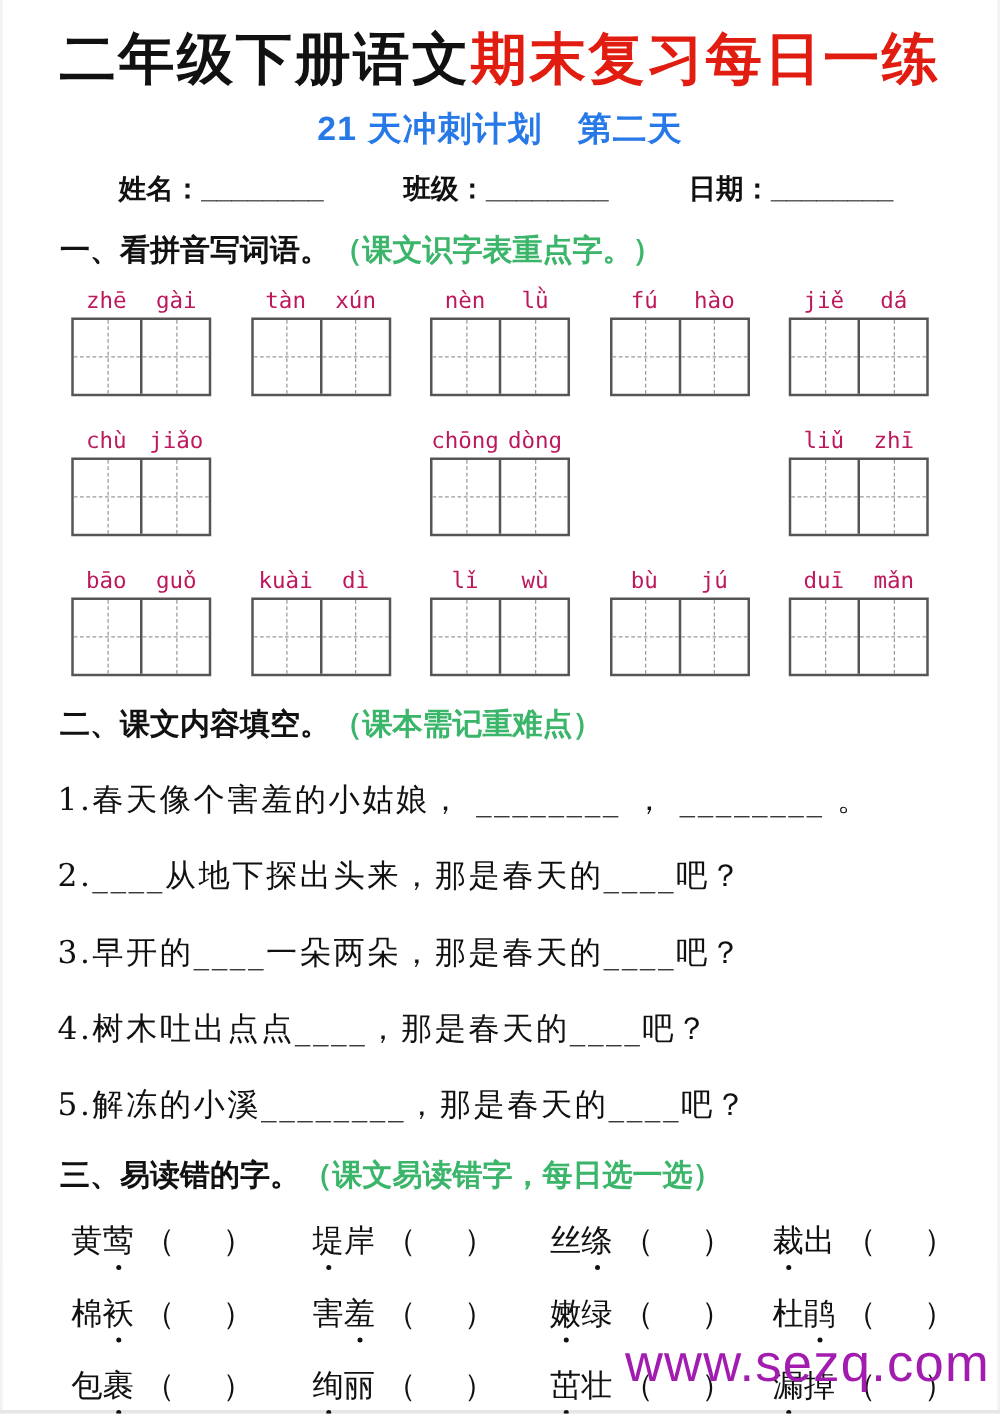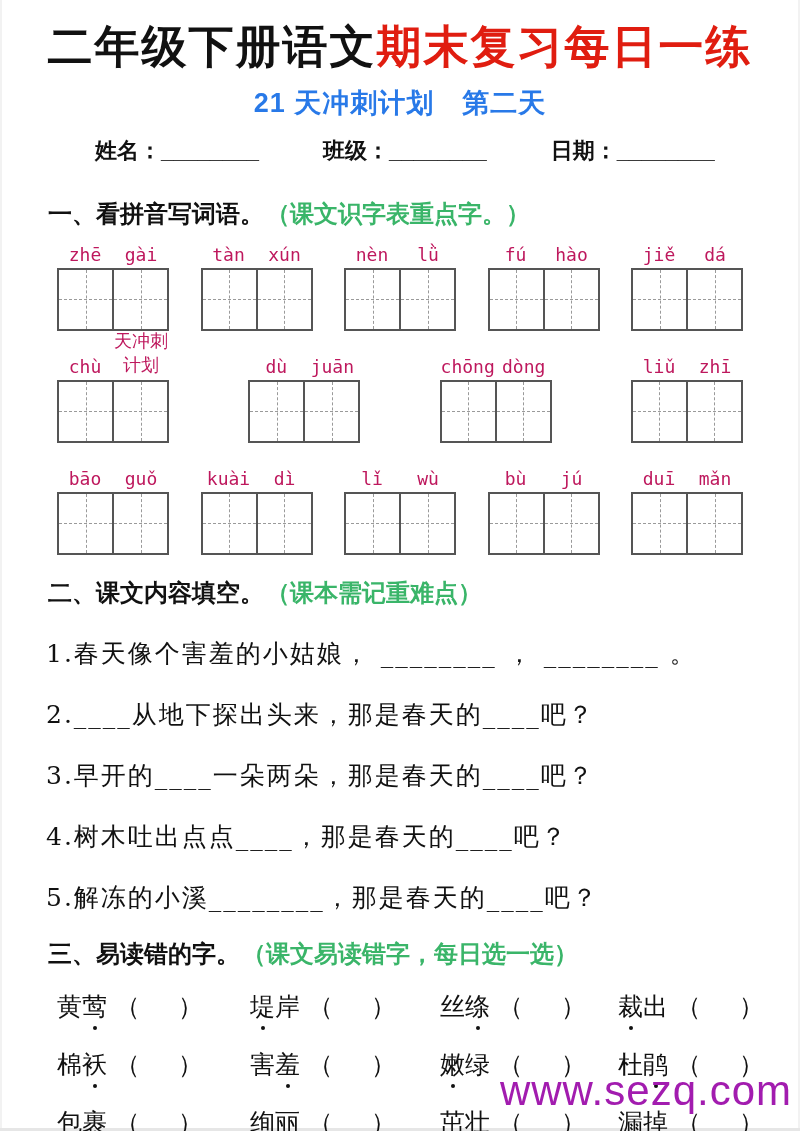--- a/index.html
+++ b/index.html
@@ -32,21 +32,21 @@
     margin-top:13px;text-align:center;color:var(--blue);
     font-family:var(--f-sans);font-weight:bold;font-size:27px;letter-spacing:1px;
   }
   .fields{
     display:flex;gap:64px;margin:15px 0 0 95px;
     font-family:var(--f-sans);font-weight:bold;font-size:22px;white-space:nowrap;text-align:right;
   }
   .field-blank{font-family:var(--f-sans);font-weight:bold;letter-spacing:0;}
   
   .sec-head{
-    margin:32px 0 0 48px;
+    margin:18px 0 0 48px;
     font-family:var(--f-sans);font-weight:bold;font-size:24px;white-space:nowrap;
   }
   .sec-head .hint{color:var(--green);margin-left:2px;}
   
   .pin-rows{margin:8px 57px 0 57px;}
   .pin-row{display:flex;justify-content:space-between;margin-top:19px;}
   .pin-row:first-child{margin-top:6px;}
   .pin-group{width:112px;}
   .pin-pair{
     display:flex;height:27px;align-items:flex-end;margin-bottom:3px;
@@ -169,31 +169,21 @@
           <div class="tian-box">
             <div class="tian-cell"></div>
             <div class="tian-cell"></div>
           </div>
         </div>
       </div>
       <div class="pin-row">
         <div class="pin-group">
           <div class="pin-pair">
             <span>chù</span>
-            <span>天冲刺计划</span>
-          </div>
-          <div class="tian-box">
-            <div class="tian-cell"></div>
-            <div class="tian-cell"></div>
-          </div>
-        </div>
-        <div class="pin-group">
-          <div class="pin-pair">
-            <span>dù</span>
-            <span>juān</span>
+            <span>jiǎo</span>
           </div>
           <div class="tian-box">
             <div class="tian-cell"></div>
             <div class="tian-cell"></div>
           </div>
         </div>
         <div class="pin-group">
           <div class="pin-pair">
             <span>chōng</span>
             <span>dòng</span>

